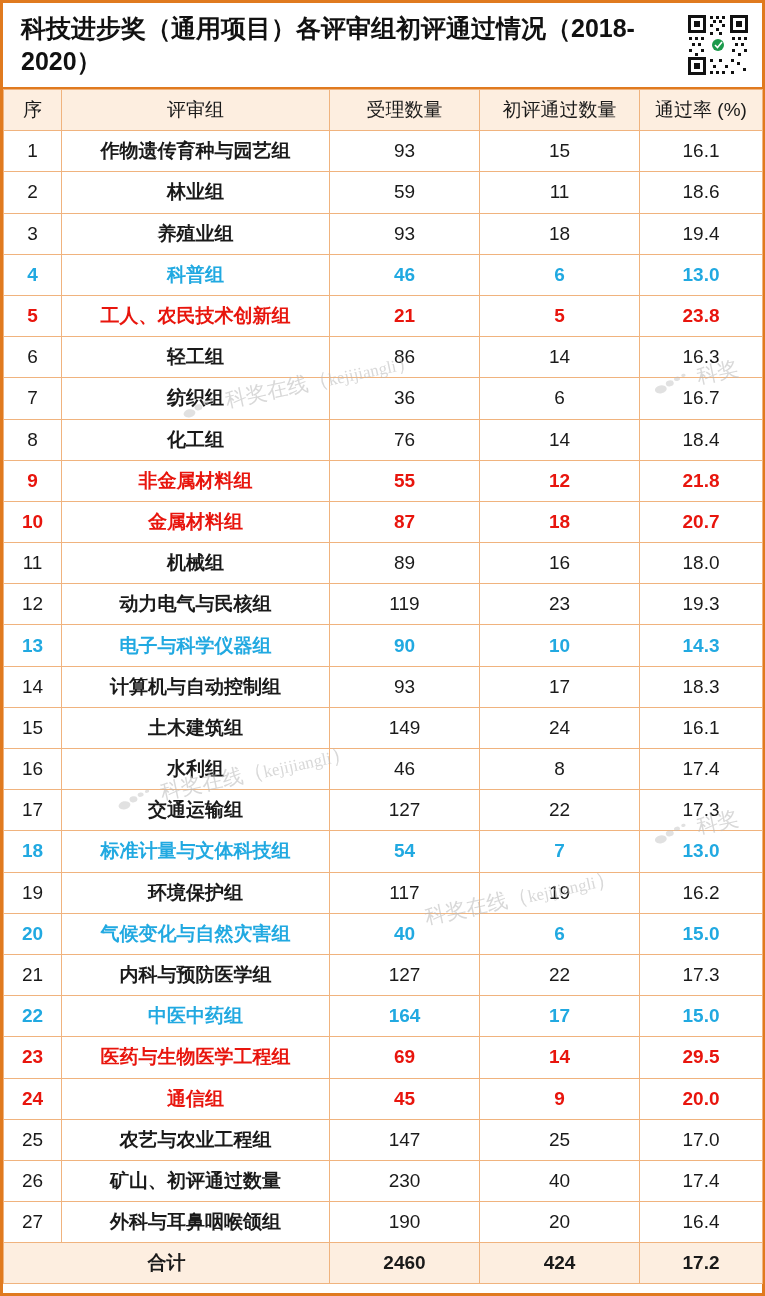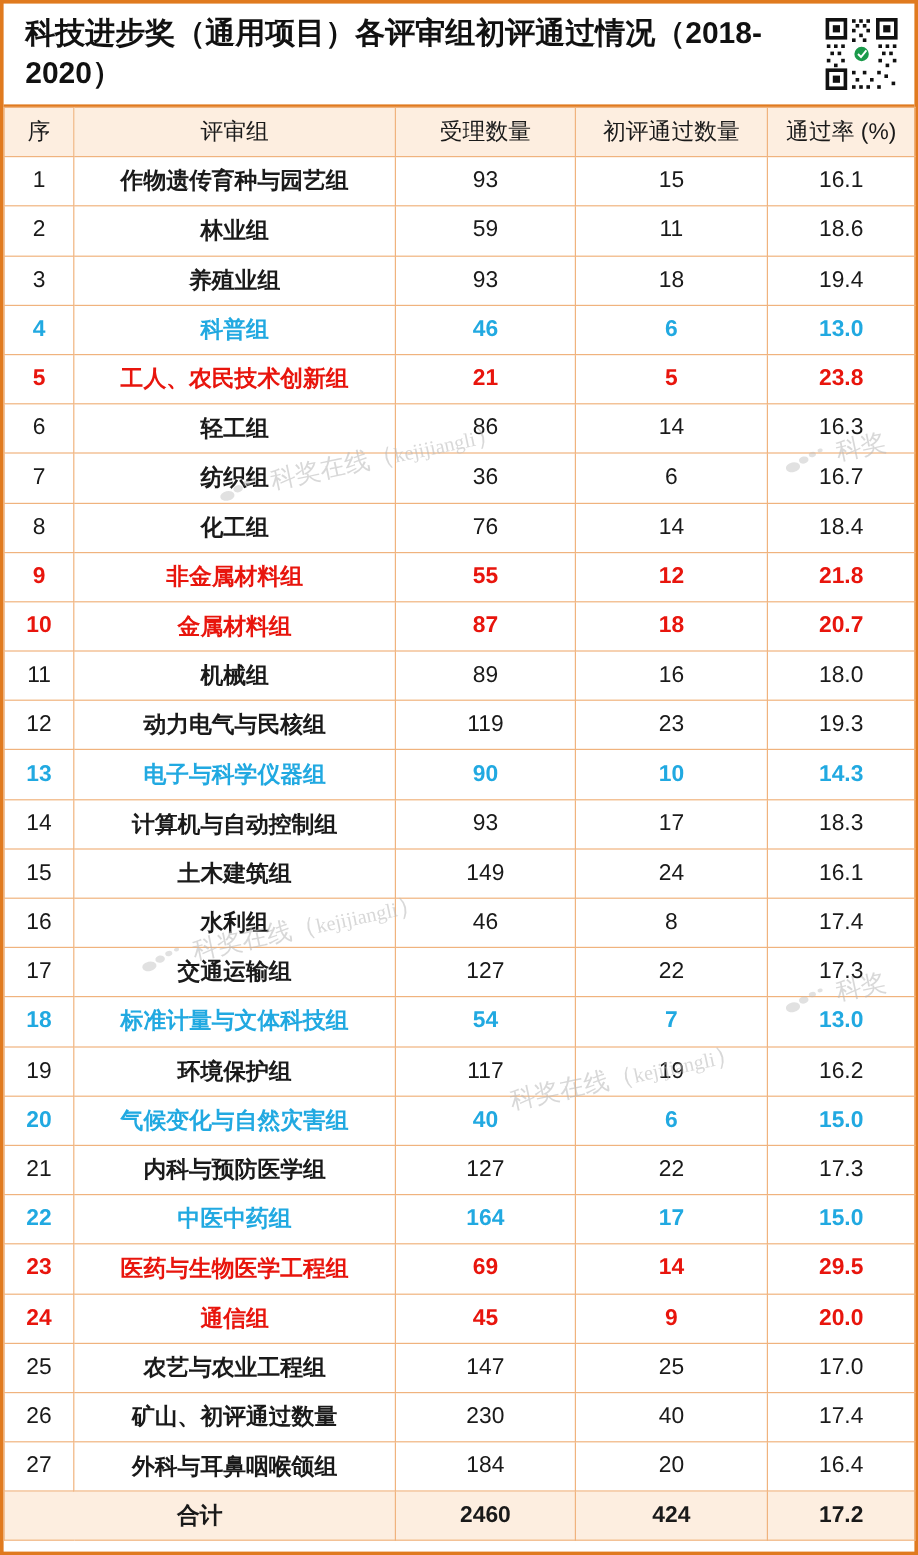--- a/index.html
+++ b/index.html
@@ -387,21 +387,21 @@
         <tr>
           <td>26</td>
           <td class="name">矿山、初评通过数量</td>
           <td>230</td>
           <td>40</td>
           <td>17.4</td>
         </tr>
         <tr>
           <td>27</td>
           <td class="name">外科与耳鼻咽喉颌组</td>
-          <td>184</td>
+          <td>190</td>
           <td>20</td>
           <td>16.4</td>
         </tr>
       </tbody>
     <tfoot>
       <tr>
         <td class="total-label" colspan="2">合计</td>
         <td>2460</td>
         <td>424</td>
         <td>17.2</td>

